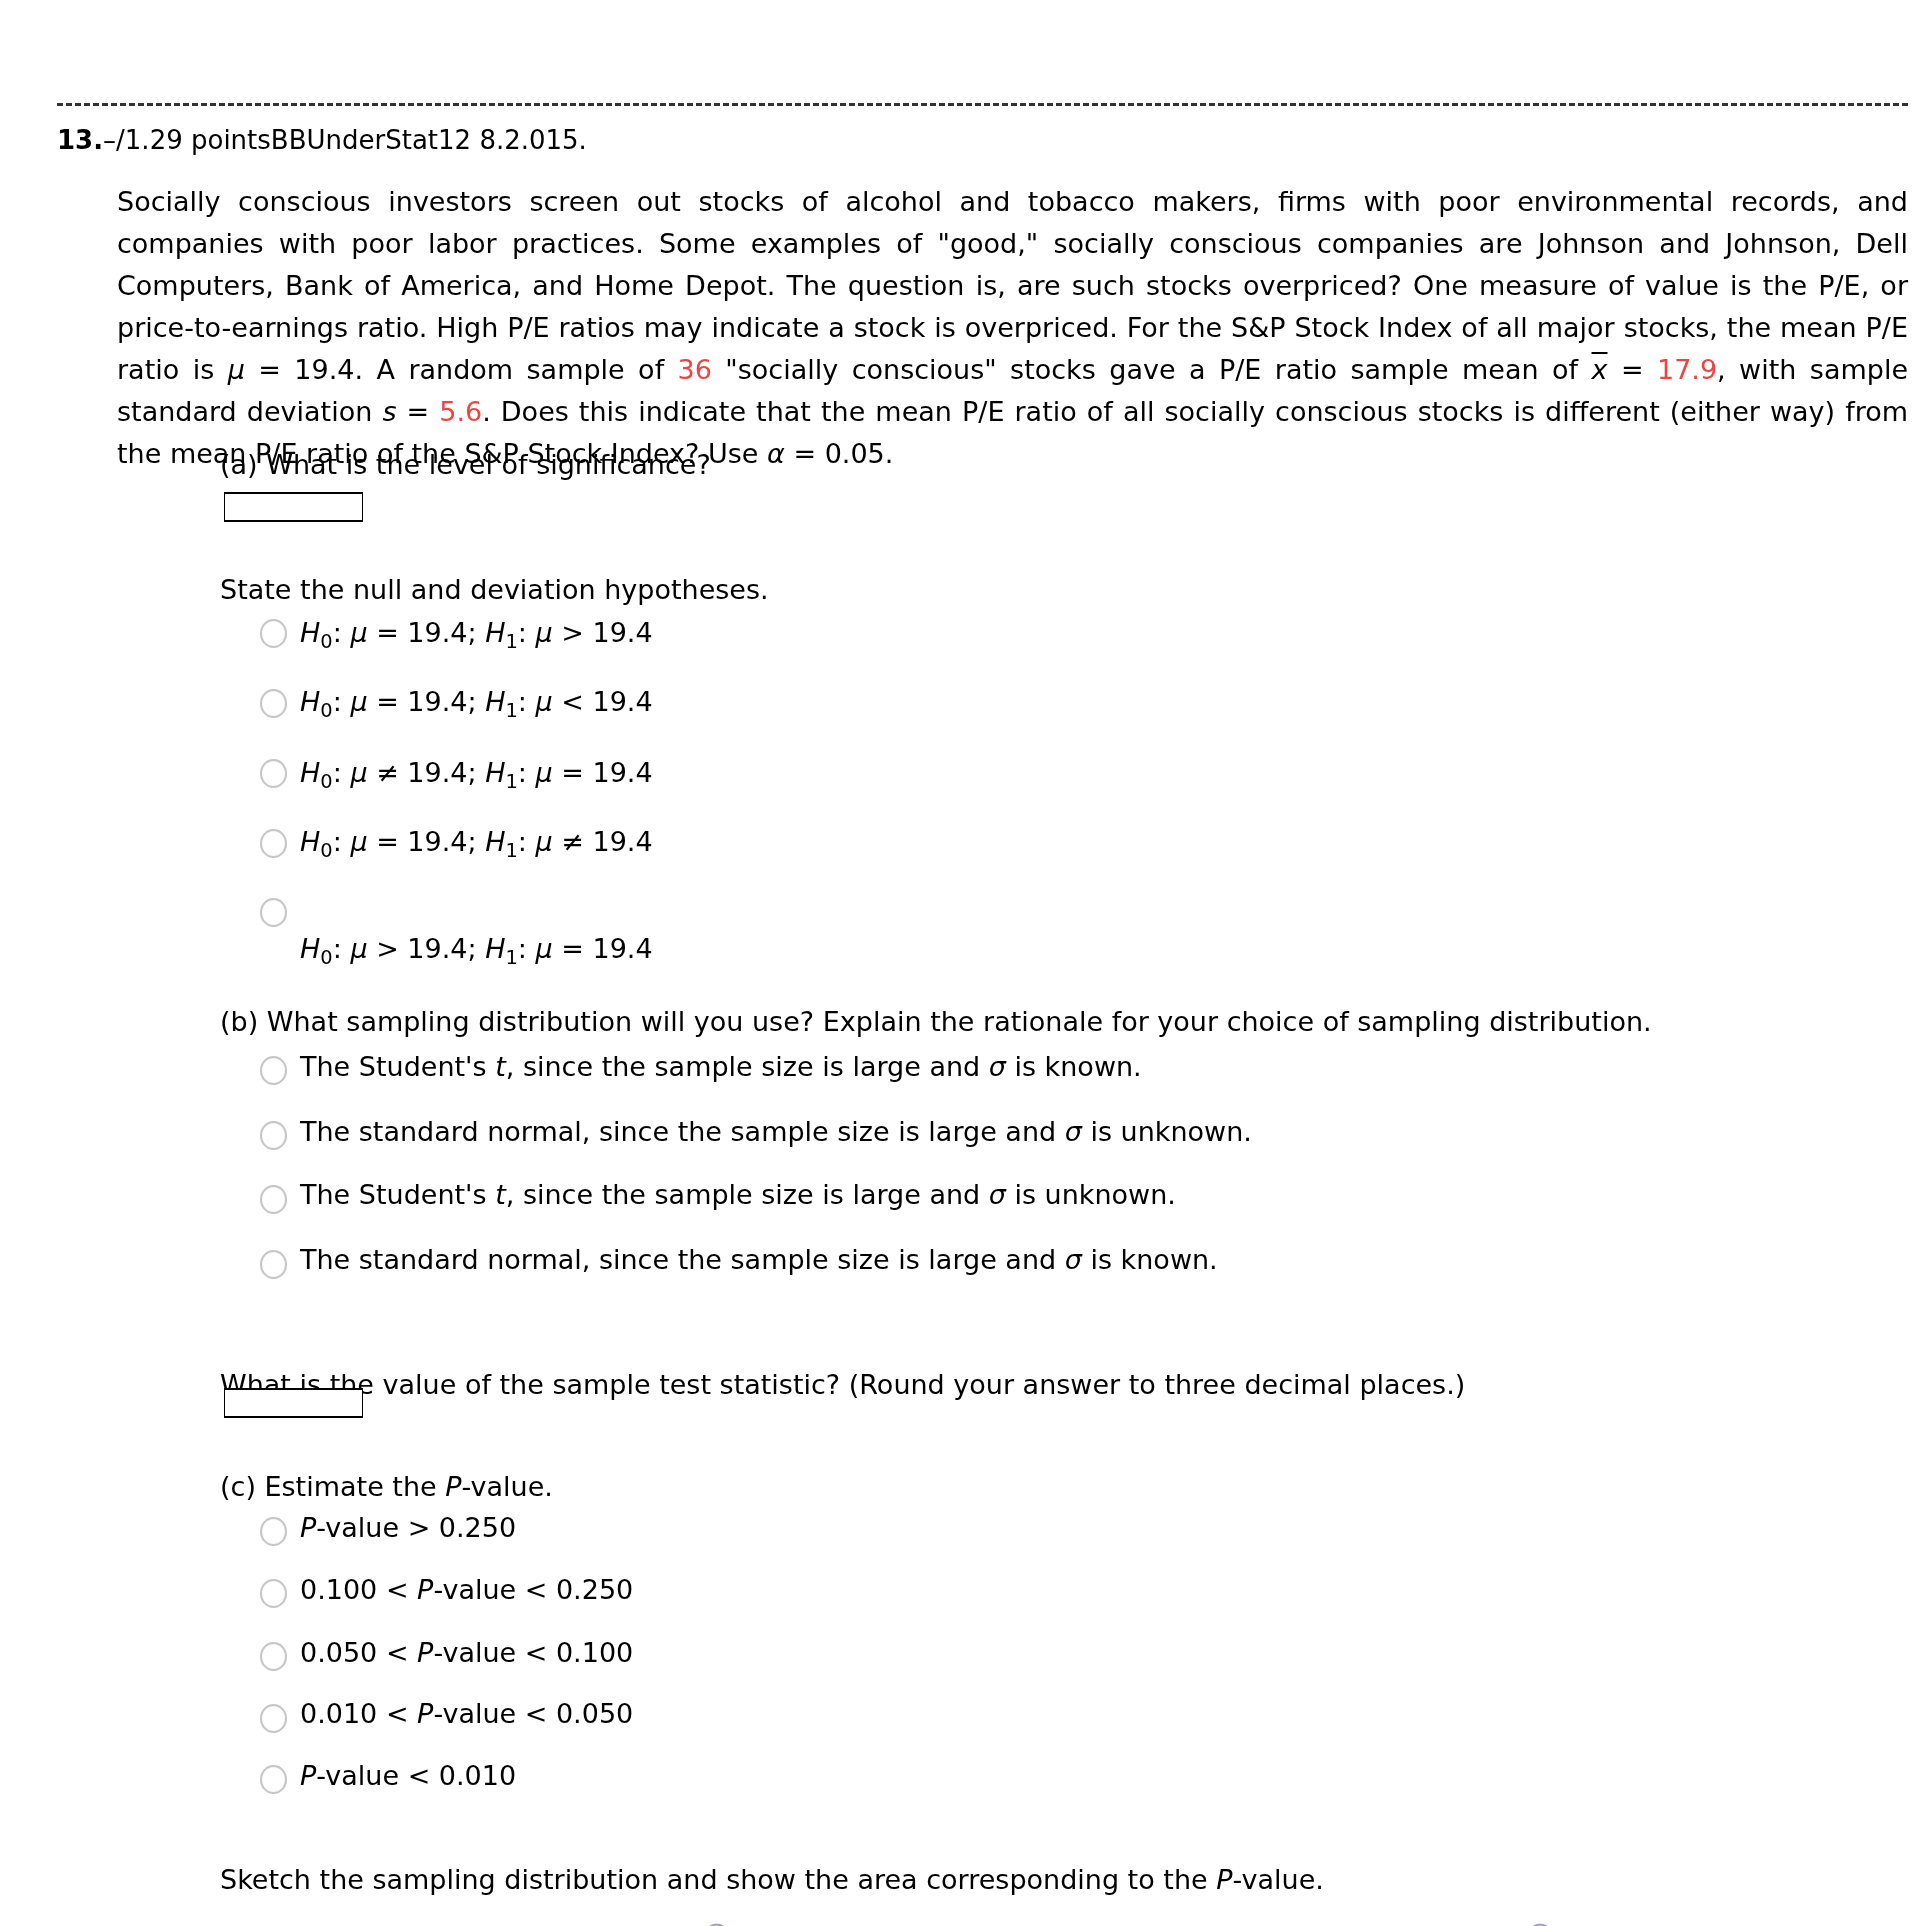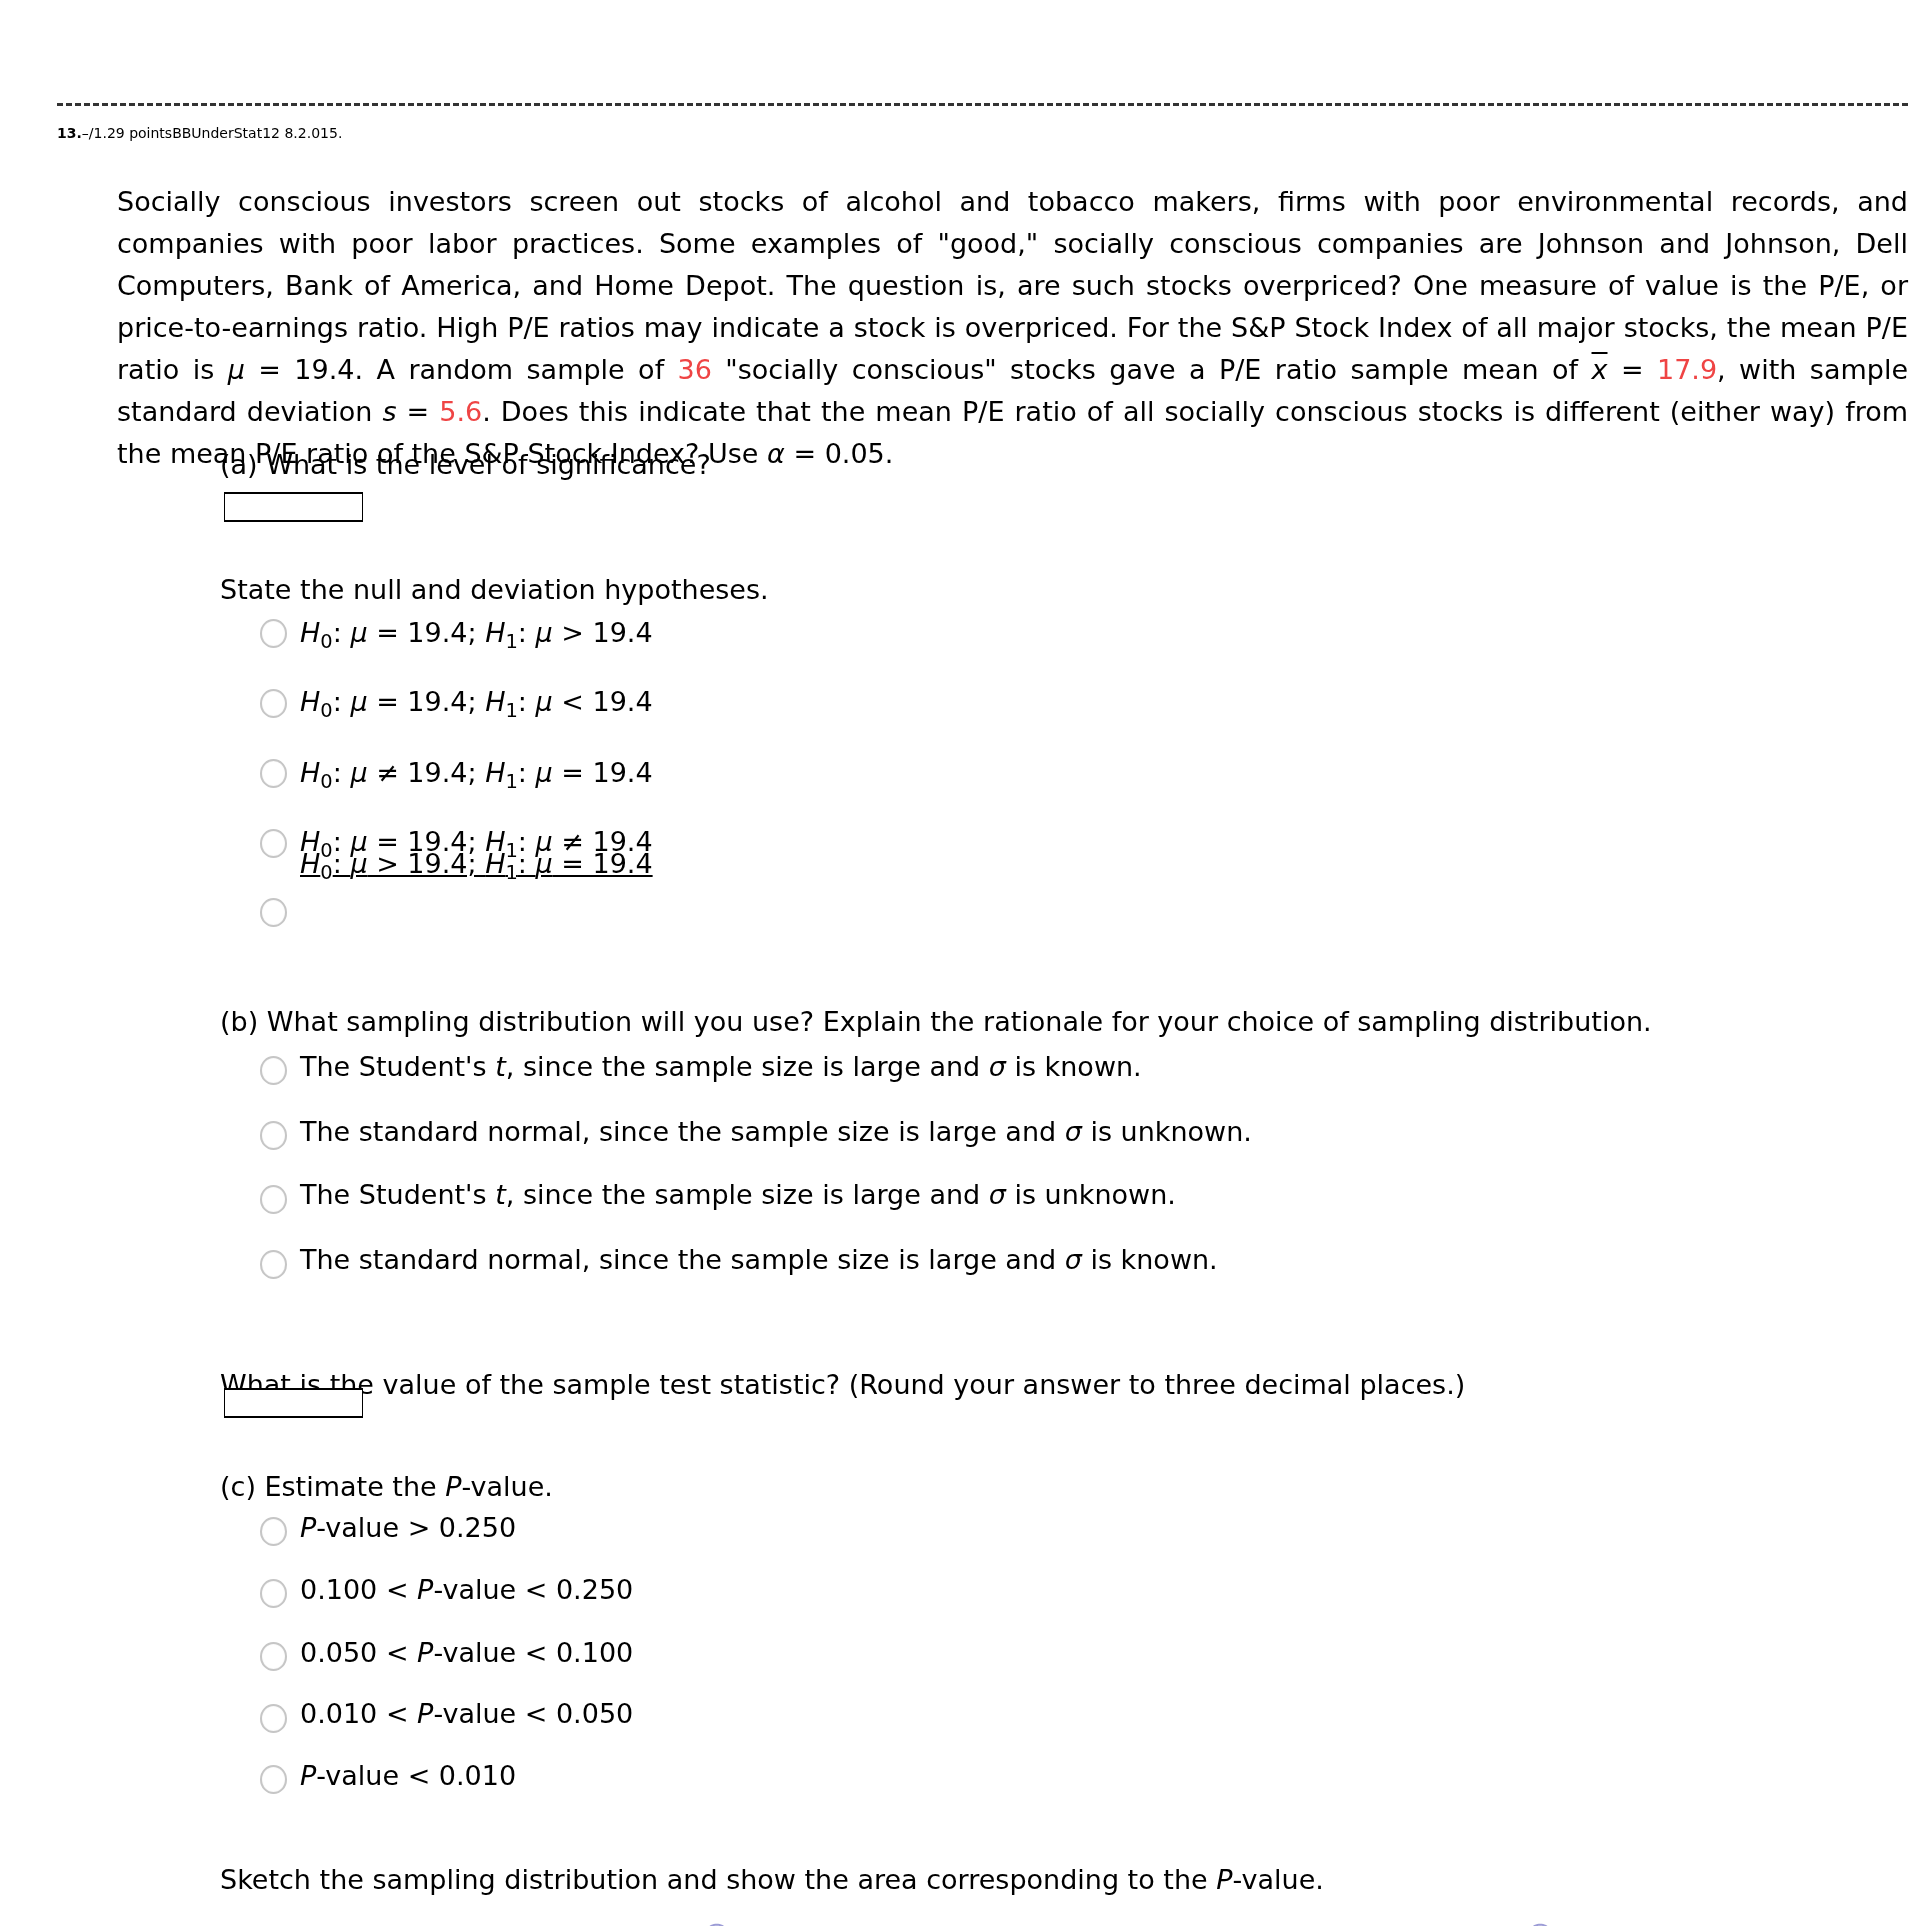--- a/index.html
+++ b/index.html
@@ -1,21 +1,21 @@
 <!DOCTYPE html>
 <html style="font-size:6.2px"><head>
 <meta charset="utf-8">
 <style>
   html, body { margin:0; padding:0; background:#ffffff; }
   body { width:1965px; height:2542px; position:relative; overflow:hidden;
          font-family:"DejaVu Sans", "Liberation Sans", sans-serif; color:#000; font-size:27px; }
   .abs { position:absolute; white-space:nowrap; }
   .dash { position:absolute; left:57px; top:103px; width:1851px; height:0;
           border-top:3.1px dashed #333; }
-  .hdr { left:57px; top:125px; font-size:14px; }
+  .hdr { left:57px; top:125px; font-size:26px; }
   .hdr b { font-weight:bold; }
   .para { position:absolute; left:117px; top:181px; width:1791px; font-size:27px;
           line-height:42px; white-space:normal; text-align:justify; text-align-last:left; }
   .red { color:#ef4444; }
   .xbar { text-decoration:overline; font-style:italic; }
   .it { font-style:italic; }
   .q { font-size:27px; }
   .box { position:absolute; width:139px; height:30px; border:1.9px solid #000; border-top-width:2.3px; border-bottom-width:2.7px; background:#fff; box-sizing:border-box; }
   .radio { position:absolute; width:27px; height:28.5px; border-radius:50%;
            border:2.3px solid #c6c6c6; box-sizing:border-box; background:#fff;
@@ -40,21 +40,21 @@
 <div id="hyp-list">
     <div class="radio" style="left: 260px; top: 619px;"></div>
     <div class="opt" style="left: 300px; top: 617px;"><span class="it">H</span><sub>0</sub><span>: </span><span class="it">μ</span><span> = 19.4; </span><span class="it">H</span><sub>1</sub><span>: </span><span class="it">μ</span><span> &gt; 19.4</span></div>
     <div class="radio" style="left: 260px; top: 689px;"></div>
     <div class="opt" style="left: 300px; top: 686px;"><span class="it">H</span><sub>0</sub><span>: </span><span class="it">μ</span><span> = 19.4; </span><span class="it">H</span><sub>1</sub><span>: </span><span class="it">μ</span><span> &lt; 19.4</span></div>
     <div class="radio" style="left: 260px; top: 759px;"></div>
     <div class="opt" style="left: 300px; top: 757px;"><span class="it">H</span><sub>0</sub><span>: </span><span class="it">μ</span><span> ≠ 19.4; </span><span class="it">H</span><sub>1</sub><span>: </span><span class="it">μ</span><span> = 19.4</span></div>
     <div class="radio" style="left: 260px; top: 829px;"></div>
     <div class="opt" style="left: 300px; top: 826px;"><span class="it">H</span><sub>0</sub><span>: </span><span class="it">μ</span><span> = 19.4; </span><span class="it">H</span><sub>1</sub><span>: </span><span class="it">μ</span><span> ≠ 19.4</span></div>
     <div class="radio" style="left: 260px; top: 898px;"></div>
-    <div class="opt" style="left: 300px; top: 848px; text-decoration: underline;"><span class="it">H</span><sub>0</sub><span>: </span><span class="it">μ</span><span> &gt; 19.4; </span><span class="it">H</span><sub>1</sub><span>: </span><span class="it">μ</span><span> = 19.4</span></div>
+    <div class="opt" style="left: 300px; top: 933px;"><span class="it">H</span><sub>0</sub><span>: </span><span class="it">μ</span><span> &gt; 19.4; </span><span class="it">H</span><sub>1</sub><span>: </span><span class="it">μ</span><span> = 19.4</span></div>
   </div>
 
 <div class="abs q" style="left:220px; top:1006px;">(b) What sampling distribution will you use? Explain the rationale for your choice of sampling distribution.</div>
 <div id="b-list">
     <div class="radio" style="left: 260px; top: 1056px;"></div>
     <div class="opt" style="left: 300px; top: 1051px;"><span>The Student's </span><span class="it">t</span><span>, since the sample size is large and </span><span class="it">σ</span><span> is known.</span></div>
     <div class="radio" style="left: 260px; top: 1121px;"></div>
     <div class="opt" style="left: 300px; top: 1116px;"><span>The standard normal, since the sample size is large and </span><span class="it"></span><span></span><span class="it">σ</span><span> is unknown.</span></div>
     <div class="radio" style="left: 260px; top: 1185px;"></div>
     <div class="opt" style="left: 300px; top: 1179px;"><span>The Student's </span><span class="it">t</span><span>, since the sample size is large and </span><span class="it">σ</span><span> is unknown.</span></div>

